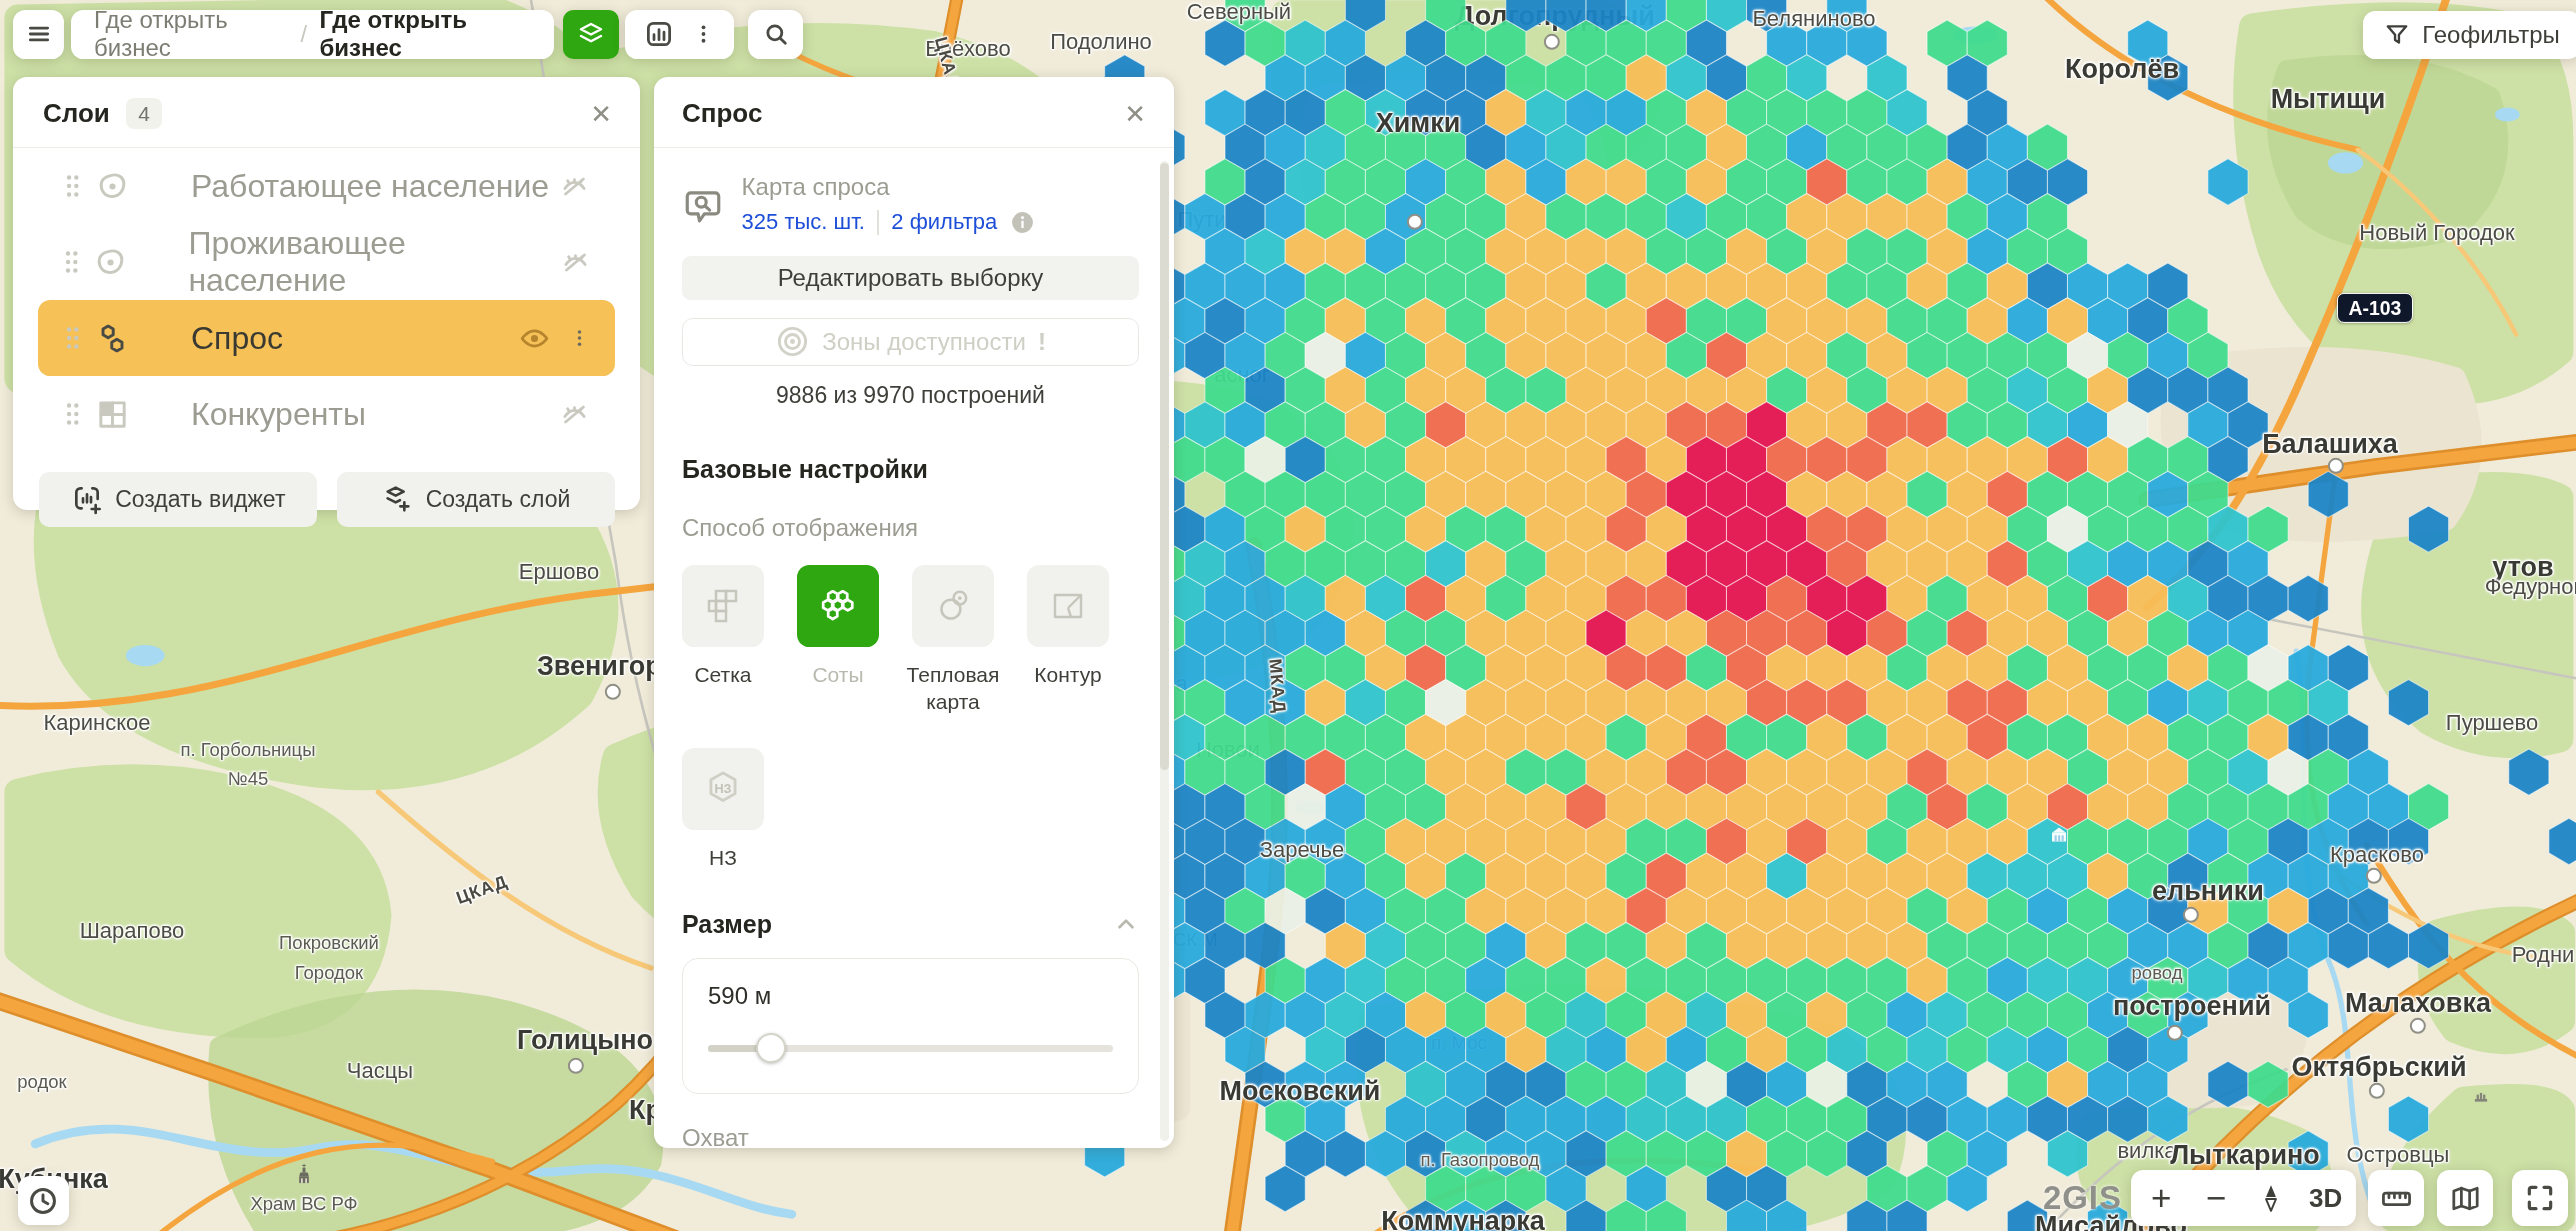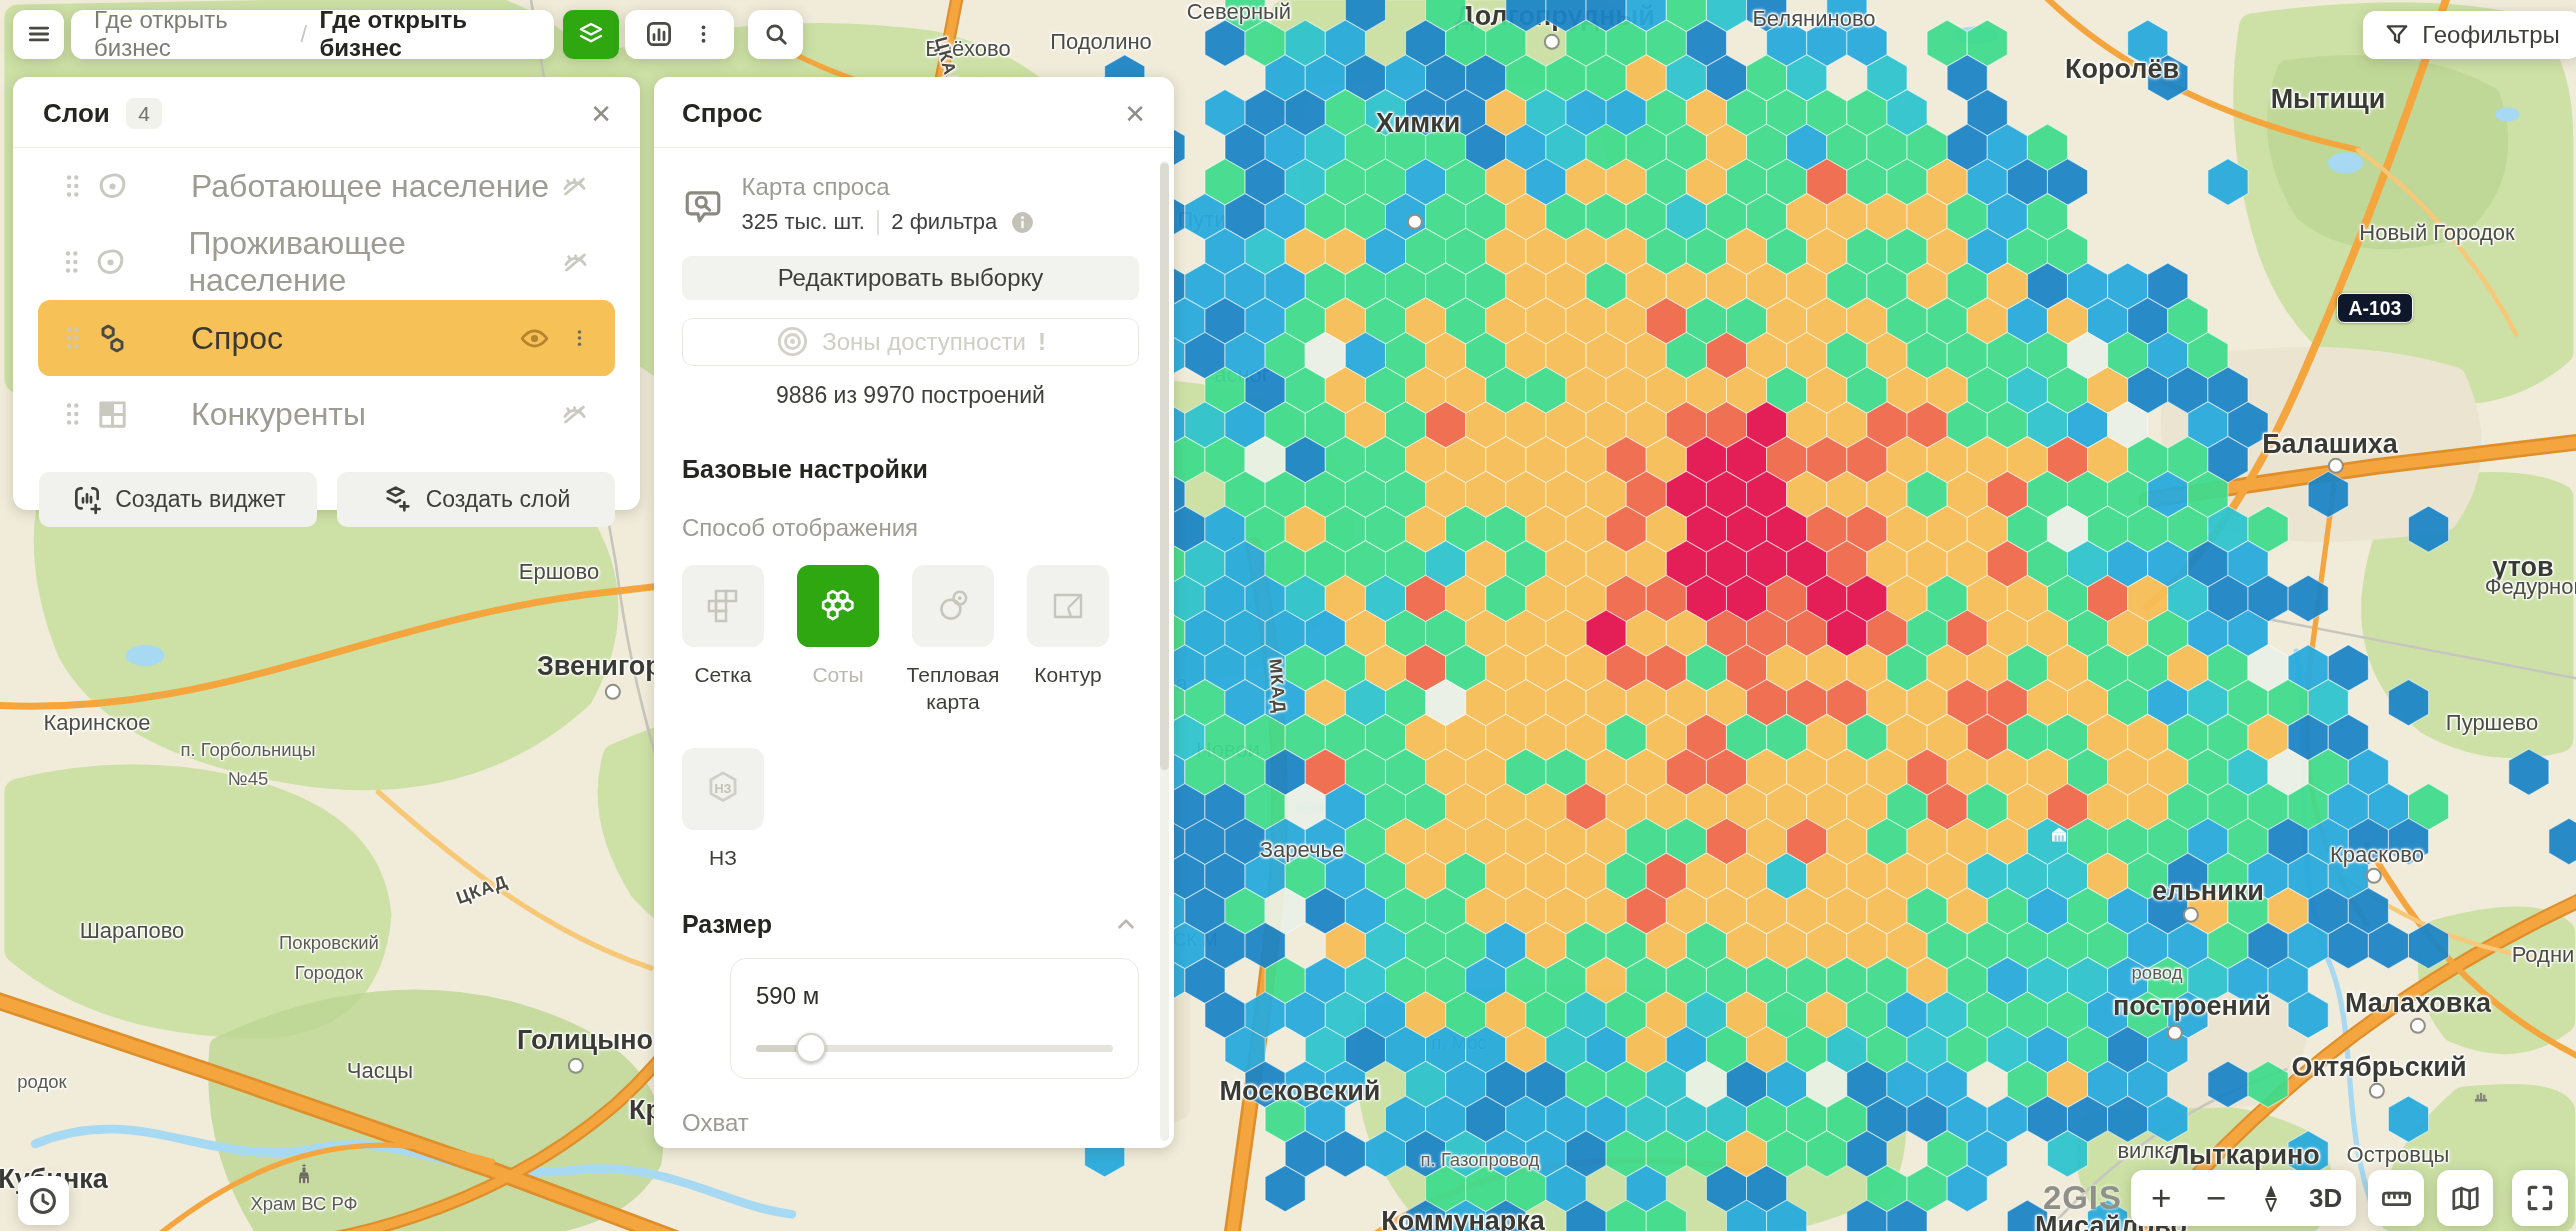--- a/index.html
+++ b/index.html
@@ -68,39 +68,39 @@
   
   #demand-panel{position:absolute;left:654px;top:77px;width:520px;height:1071px;z-index:11;
      border-radius:14px;overflow:hidden;}
   #demand-panel .hd{display:flex;align-items:center;padding:21px 28px 17.6px 28px;}
   #demand-panel .hd .title{font-size:26px;font-weight:bold;color:#262620;}
   #demand-body{position:absolute;left:0;top:78px;right:0;bottom:0;padding:17.6px 35px 0 28px;box-sizing:border-box;}
   #src-row{display:flex;}
   #src-row .bubble{width:42px;margin-top:3.5px;}
   #src-row .meta{margin-left:17.6px;}
   #src-row .nm{font-size:24px;color:#9c9c93;}
-  #src-row .sub{display:flex;align-items:center;gap:12.3px;margin-top:8.8px;font-size:22px;color:#404040;}
+  #src-row .sub{display:flex;align-items:center;gap:12.3px;margin-top:8.8px;font-size:22px;color:#1d4ed8;}
   #src-row .vsep{width:1.8px;height:25px;background:#e2e2da;}
   #btn-edit{margin-top:21px;background:#f2f2ef;border-radius:8.8px;height:44px;display:flex;
      align-items:center;justify-content:center;font-size:24px;color:#3f3f3a;cursor:pointer;}
   #btn-zones{margin-top:17.6px;background:#fff;border:1.8px solid #e8e8e3;border-radius:10.6px;height:46px;
      display:flex;align-items:center;justify-content:center;gap:12.3px;font-size:24px;color:#cfcfc5;}
   #builds-info{margin-top:16px;text-align:center;font-size:23px;color:#3f3f3a;}
   .sect-title{font-size:25px;font-weight:bold;color:#262620;}
   .sect-sub{font-size:24px;color:#9c9c93;}
   #mode-tiles{display:flex;gap:33px;margin-top:23px;}
   .tile-wrap{width:82px;display:flex;flex-direction:column;align-items:center;}
   .tile{width:82px;height:82px;border-radius:12.3px;background:#f1f1ed;display:flex;
      align-items:center;justify-content:center;cursor:pointer;}
   .tile.sel{background:#2fa710;}
   .tile-label{margin-top:14px;font-size:21px;color:#3f3f3a;text-align:center;line-height:1.3;}
   .tile-label.sel{color:#b9b9b0;}
   #size-head{display:flex;align-items:center;margin-top:39px;}
   #size-head .chev{margin-left:auto;}
-  #size-card{margin-top:19.4px;border:1.8px solid #e9e9e3;border-radius:16px;padding:23px 25px 15px 25px;margin-left:48px;}
+  #size-card{margin-top:19.4px;border:1.8px solid #e9e9e3;border-radius:16px;padding:23px 25px 30px 25px;}
   #size-value{font-size:24px;color:#2f2f2a;}
   #slider{position:relative;height:30px;margin-top:23px;}
   #slider .track{position:absolute;left:0;right:0;top:11.4px;height:7px;border-radius:3.5px;background:#e4e4dc;}
   #slider .fill{position:absolute;left:0;top:11.4px;height:7px;border-radius:3.5px;background:#d2d2c6;}
   #slider .handle{position:absolute;top:0;width:30px;height:30px;border-radius:50%;background:#fff;
      border:2.6px solid #d4d4c9;box-sizing:border-box;box-shadow:0 0.9px 3.5px rgba(0,0,0,.25);transform:translateX(-15px);cursor:pointer;}
   #coverage-label{margin-top:30px;}
   #demand-scrollbar{position:absolute;right:5.3px;top:84px;bottom:7px;width:8.8px;border-radius:4.4px;background:#f1f1ec;}
   #demand-scrollbar .thumb{position:absolute;left:0;top:1.8px;width:8.8px;height:607px;border-radius:4.4px;background:#dbdbd2;}
   

